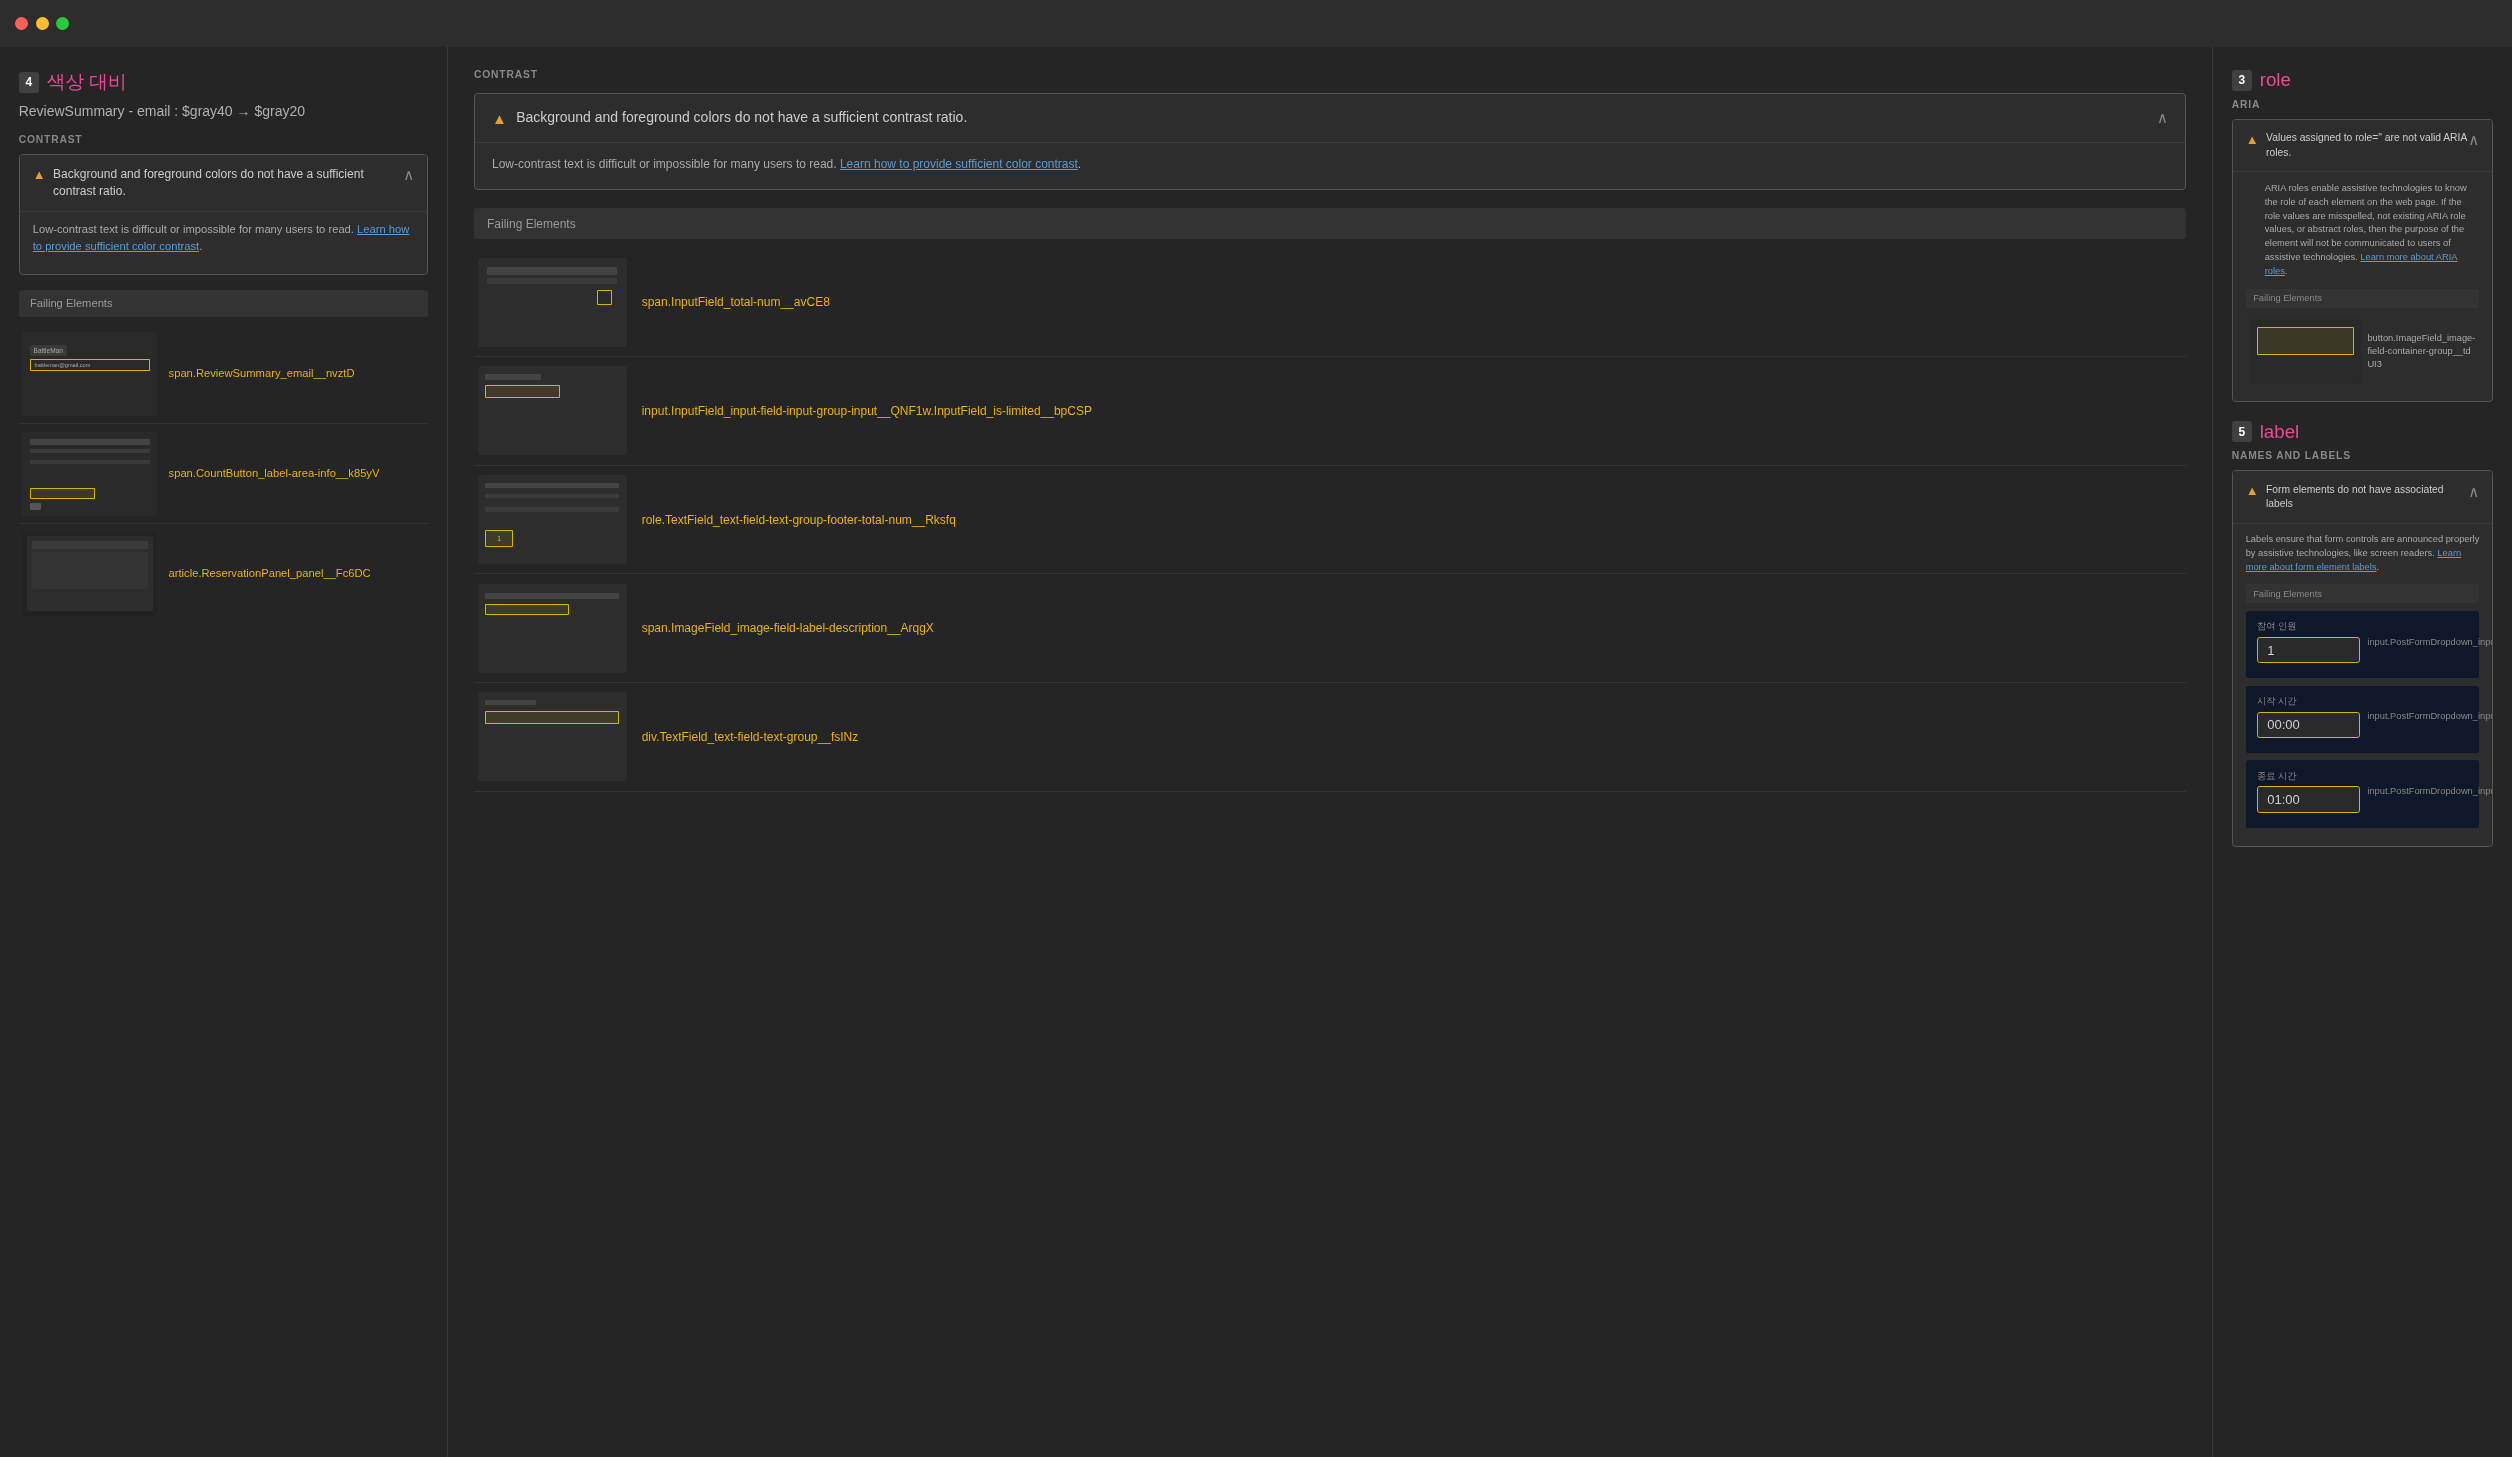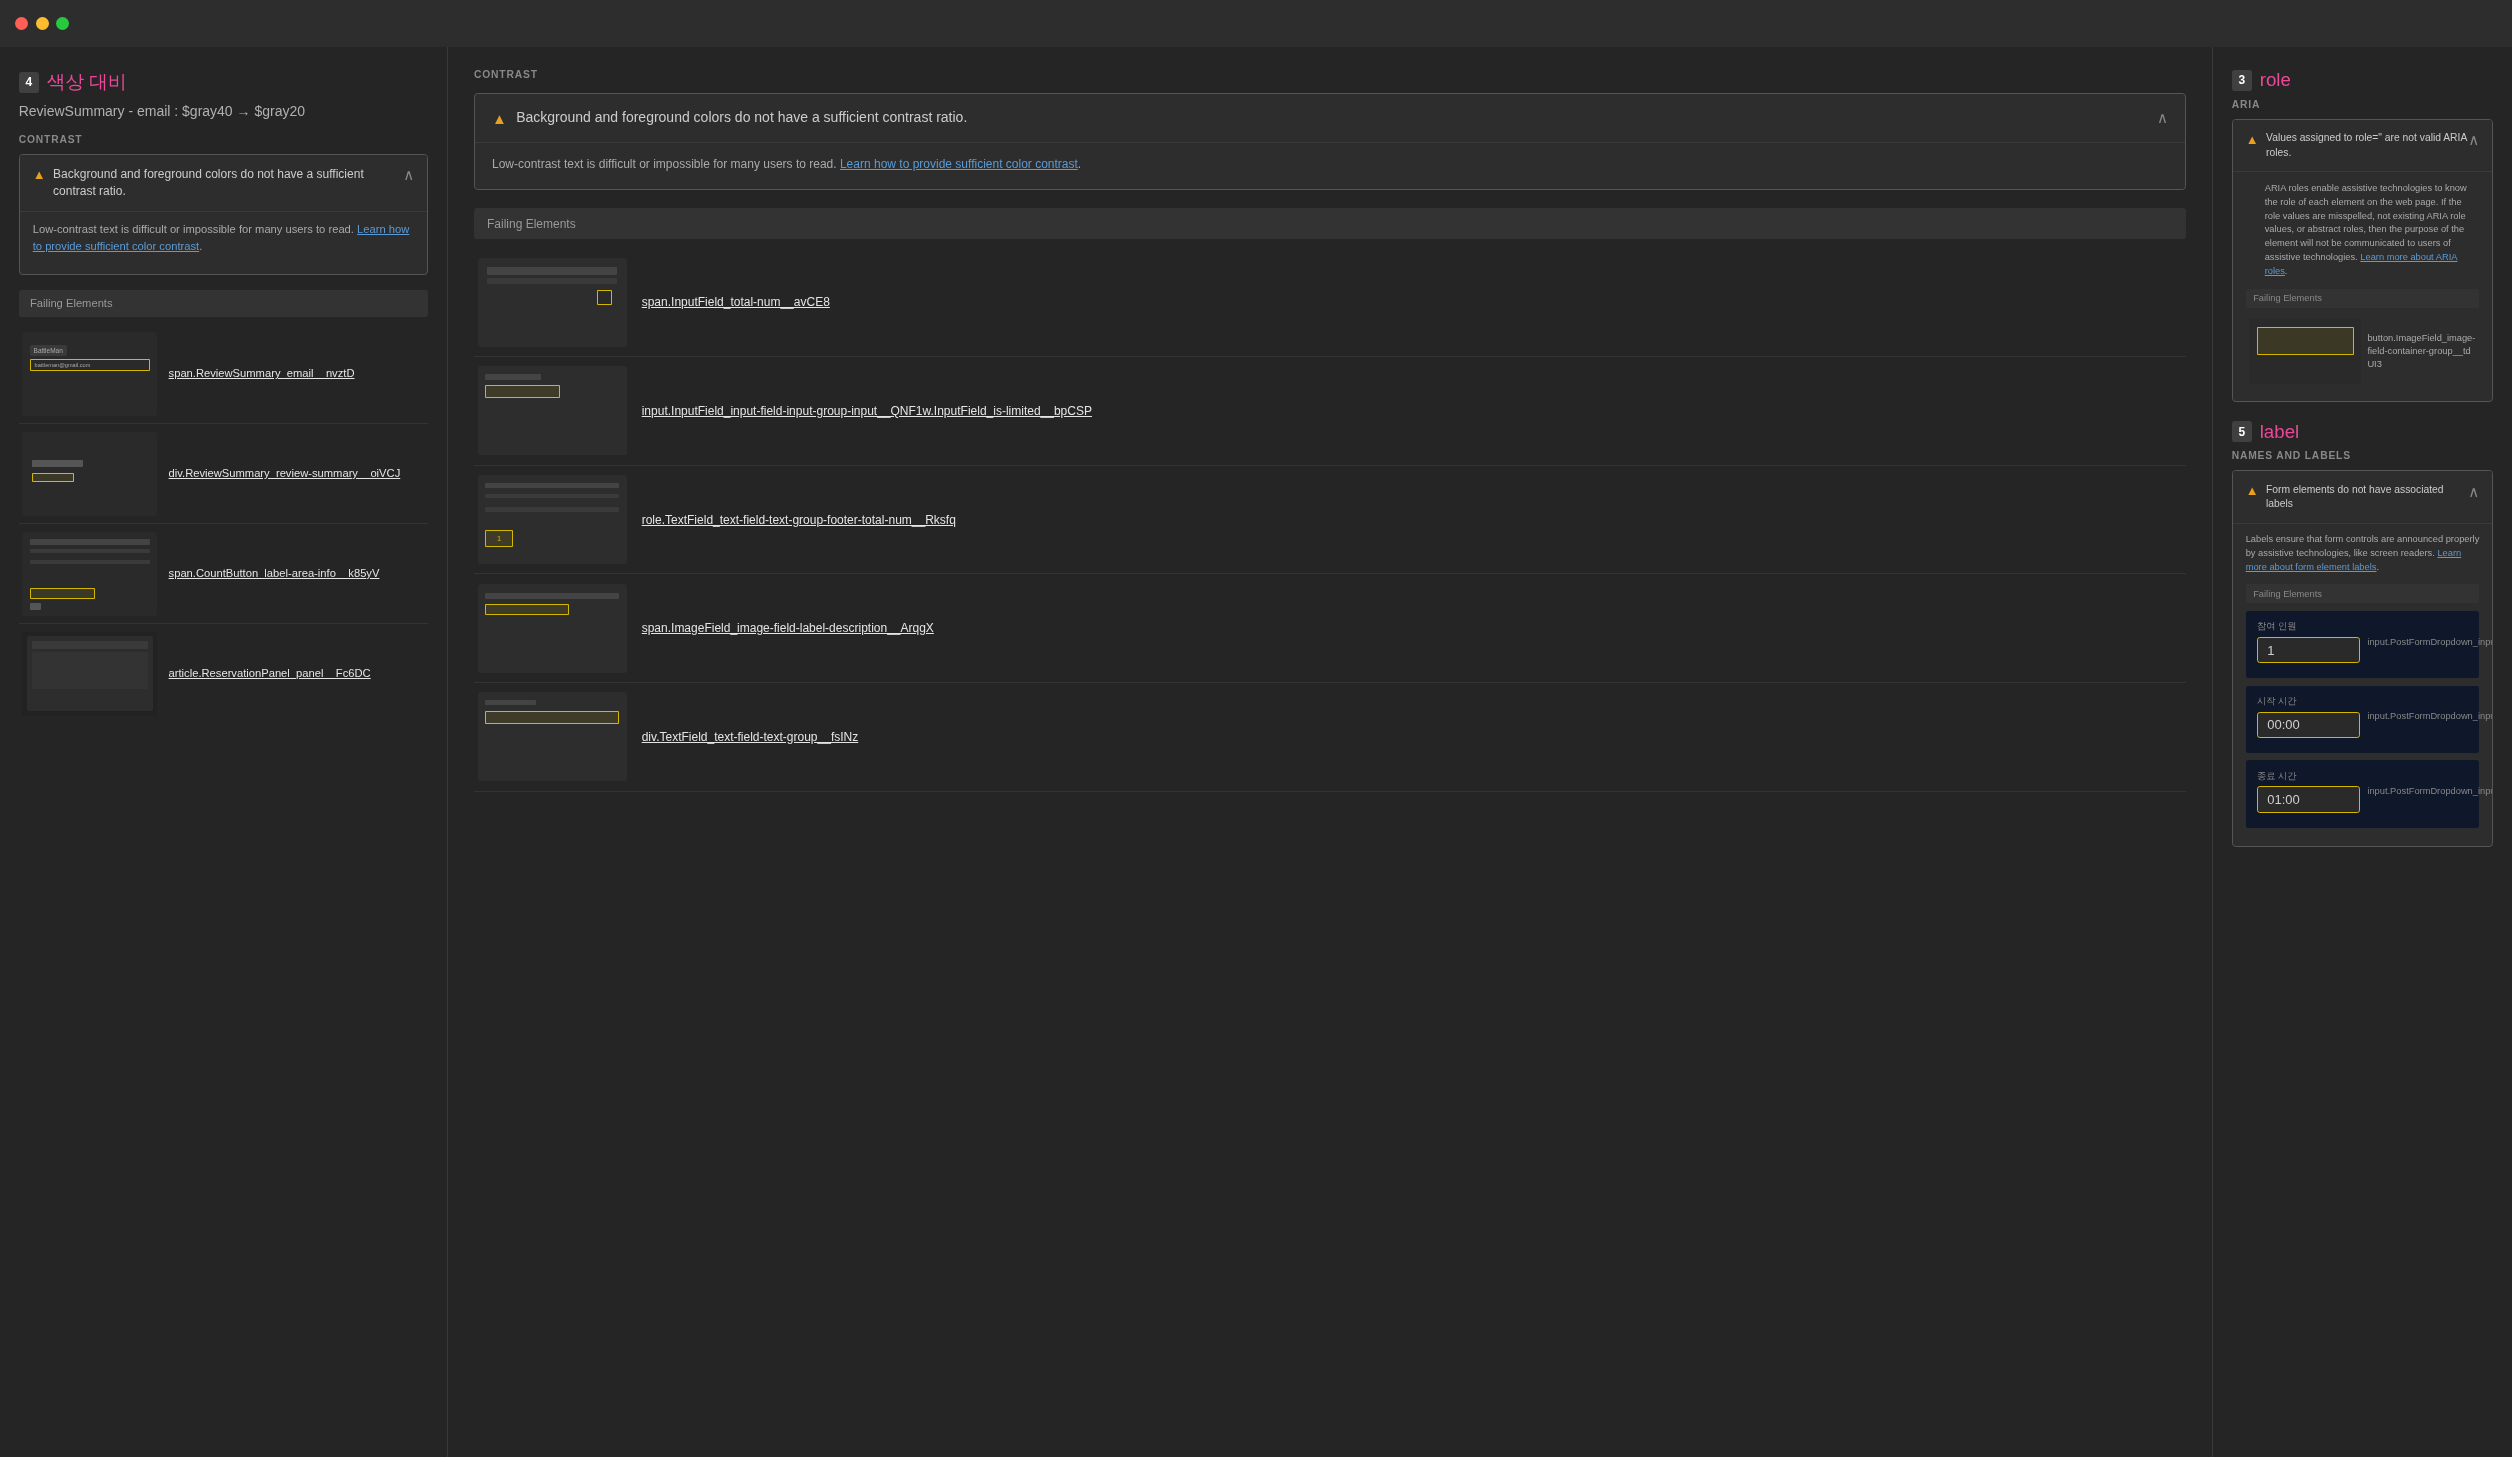--- a/index.html
+++ b/index.html
@@ -170,24 +170,23 @@
       position: relative;
       overflow: hidden;
     }
     .thumbnail-sm {
       width: 75px;
       height: 56px;
     }
 
     .failing-label {
       font-size: 11.2px;
-      color: #e5e5e5;
+      color: #eab308;
       word-break: break-all;
       line-height: 1.5;
-      text-decoration: underline;
     }
 
     
     .thumb-battleman {
       background: #2a2a2a;
     }
     .thumb-battleman-inner {
       padding: 7.5px;
     }
     .thumb-name {
@@ -373,27 +372,20 @@
     <div class="failing-item">
       <div class="thumbnail thumb-battleman">
         <div class="thumb-battleman-inner">
           <div class="thumb-name">BattleMan</div>
           <div class="thumb-email-box">battleman@gmail.com</div>
         </div>
       </div>
       <span class="failing-label">span.ReviewSummary_email__nvztD</span>
     </div>
 
-    <div class="failing-item">
-      <div class="thumbnail thumb-review">
-        <div style="position:absolute; top: 28px; left: 9.3px; width: 51px; height: 7.5px; background: #555; border-radius: 0.9px;"></div>
-        <div style="position:absolute; top: 41px; left: 9.3px; width: 42px; height: 9.3px; border: 1.9px solid #d4b800; background: rgba(212,184,0,0.1); border-radius: 0.9px;"></div>
-      </div>
-      <span class="failing-label">div.ReviewSummary_review-summary__oiVCJ</span>
-    </div>
 
     <div class="failing-item">
       <div class="thumbnail" style="background:#2a2a2a;">
         <div style="position:absolute; top:7.5px; left:7.5px; right:7.5px; height:5.6px; background:#444; border-radius:0.9px;"></div>
         <div style="position:absolute; top:17px; left:7.5px; right:7.5px; height:4.7px; background:#3a3a3a; border-radius:0.9px;"></div>
         <div style="position:absolute; top:28px; left:7.5px; right:7.5px; height:4.7px; background:#3a3a3a; border-radius:0.9px;"></div>
         <div style="position:absolute; bottom:17px; left:7.5px; width:65px; height:11.2px; border: 1.9px solid #d4b800; background: rgba(212,184,0,0.1); border-radius:0.9px;"></div>
         <div style="position:absolute; bottom:5.6px; left:7.5px; width:11.2px; height:7.5px; background:#555; border-radius:0.9px;"></div>
       </div>
       <span class="failing-label">span.CountButton_label-area-info__k85yV</span>

